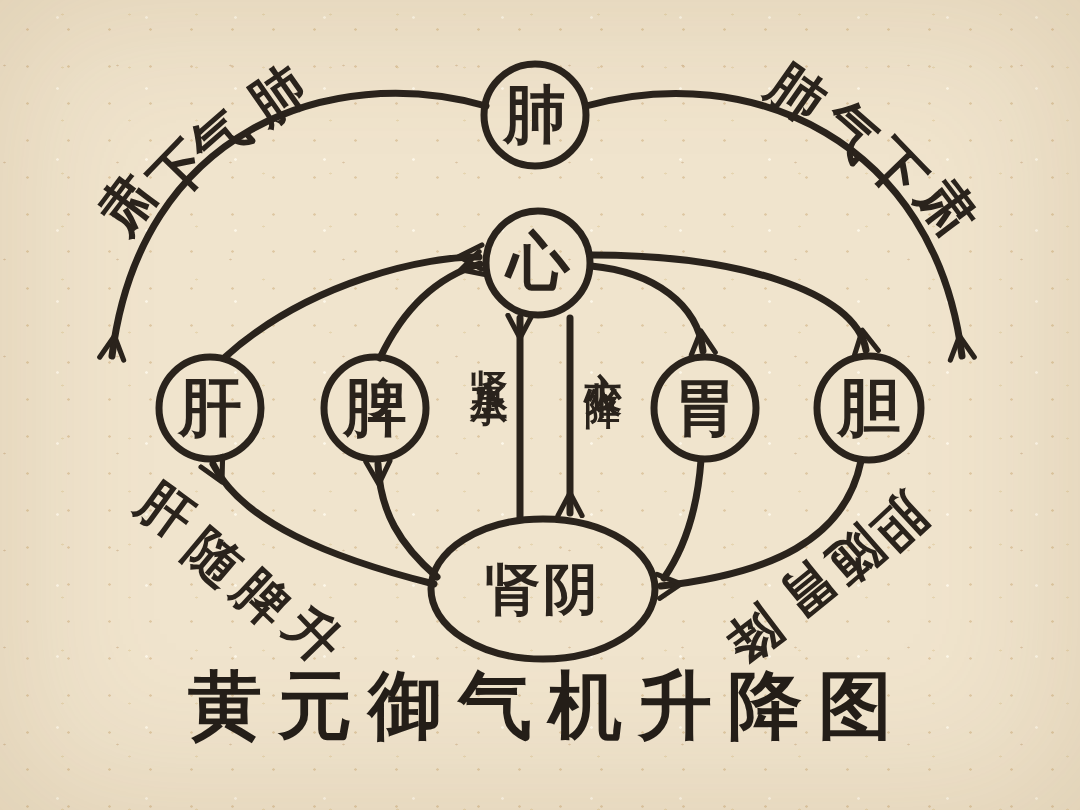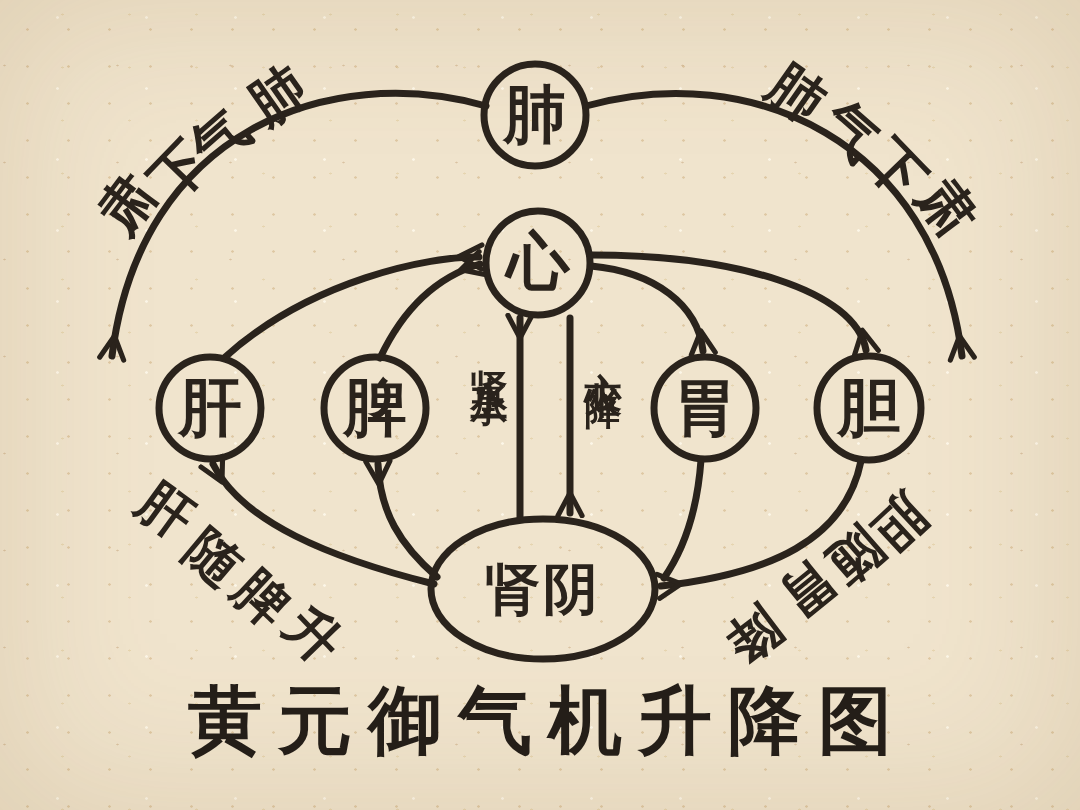--- a/index.html
+++ b/index.html
@@ -70,21 +70,21 @@
   .arc-bl .slot:nth-child(2){left:214px;top:557px;transform:translate(-50%,-50%) rotate(40deg);}
   .arc-bl .slot:nth-child(3){left:262px;top:597px;transform:translate(-50%,-50%) rotate(43deg);}
   .arc-bl .slot:nth-child(4){left:314px;top:634px;transform:translate(-50%,-50%) rotate(46deg);}
   
   .arc-br .slot:nth-child(1){left:901px;top:523px;transform:translate(-50%,-50%) rotate(137deg);}
   .arc-br .slot:nth-child(2){left:856px;top:557px;transform:translate(-50%,-50%) rotate(139deg);}
   .arc-br .slot:nth-child(3){left:809px;top:590px;transform:translate(-50%,-50%) rotate(141deg);}
   .arc-br .slot:nth-child(4){left:754px;top:636px;transform:translate(-50%,-50%) rotate(143deg);}
   
   .diagram-title{
-    position:absolute;left:50%;top:672px;
+    position:absolute;left:50%;top:657px;
     transform:translateX(-50%);
     font-size:74px;font-weight:700;letter-spacing:16px;
     padding-left:16px;
     white-space:nowrap;color:#241e18;
   }
 </style>
 </head>
 <body>
 
 <div class="stage">

